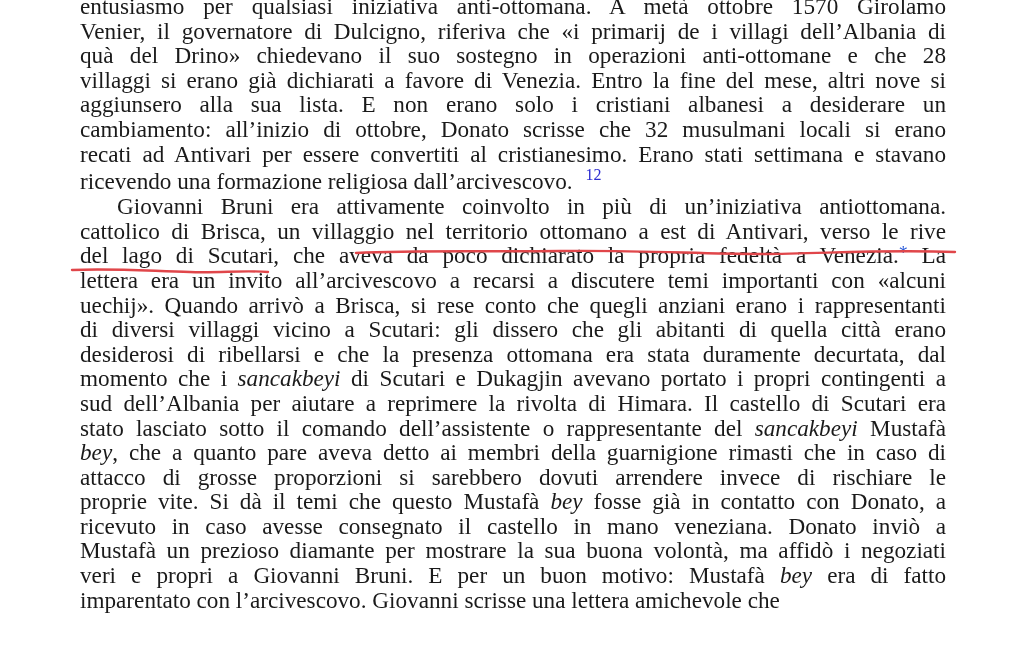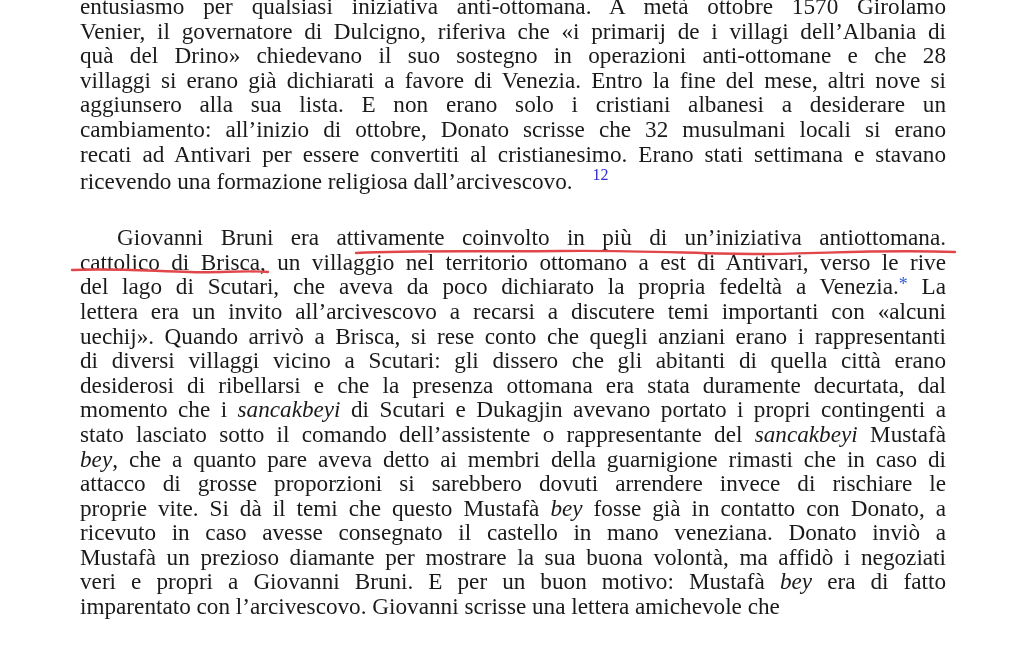--- a/index.html
+++ b/index.html
@@ -34,29 +34,28 @@
   .line.last {
     text-align-last: left;
   }
   .line.tall {
     height: 28px;
     line-height: 30px;
   }
   .line.indent {
     padding-left: 37px;
     width: calc(100% - 37px);
-    margin-top: 31px;
   }
   .seg { display: inline; }
   .it { font-style: italic; }
   .ref {
     color: #2b2bd0;
     font-size: 16px;
     vertical-align: 9px;
-    margin-left: 20px;
+    margin-left: 13px;
     line-height: 0;
   }
   .star {
     color: #2b5bd8;
     font-size: 18px;
     vertical-align: 4px;
     line-height: 0;
   }
   .ink {
     position: absolute;
@@ -80,20 +79,21 @@
       </div>
       <div>
         <span class="line indent"><span class="seg">Giovanni Bruni era attivamente coinvolto in più di un’iniziativa antiottomana.</span></span>
         <span class="line"><span class="seg">cattolico di Brisca, un villaggio nel territorio ottomano a est di Antivari, verso le rive</span></span>
         <span class="line"><span class="seg">del lago di Scutari, che aveva da poco dichiarato la propria fedeltà a Venezia.</span><span class="star">*</span><span class="seg"> La</span></span>
         <span class="line"><span class="seg">lettera era un invito all’arcivescovo a recarsi a discutere temi importanti con «alcuni</span></span>
         <span class="line"><span class="seg">uechij». Quando arrivò a Brisca, si rese conto che quegli anziani erano i rappresentanti</span></span>
         <span class="line"><span class="seg">di diversi villaggi vicino a Scutari: gli dissero che gli abitanti di quella città erano</span></span>
         <span class="line"><span class="seg">desiderosi di ribellarsi e che la presenza ottomana era stata duramente decurtata, dal</span></span>
         <span class="line"><span class="seg">momento che i </span><span class="seg it">sancakbeyi</span><span class="seg"> di Scutari e Dukagjin avevano portato i propri contingenti a</span></span>
+        <span class="line"><span class="seg">sud dell’Albania per aiutare a reprimere la rivolta di Himara. Il castello di Scutari era</span></span>
         <span class="line"><span class="seg">stato lasciato sotto il comando dell’assistente o rappresentante del </span><span class="seg it">sancakbeyi</span><span class="seg"> Mustafà</span></span>
         <span class="line"><span class="seg it">bey</span><span class="seg">, che a quanto pare aveva detto ai membri della guarnigione rimasti che in caso di</span></span>
         <span class="line"><span class="seg">attacco di grosse proporzioni si sarebbero dovuti arrendere invece di rischiare le</span></span>
         <span class="line"><span class="seg">proprie vite. Si dà il temi che questo Mustafà </span><span class="seg it">bey</span><span class="seg"> fosse già in contatto con Donato, a</span></span>
         <span class="line"><span class="seg">ricevuto in caso avesse consegnato il castello in mano veneziana. Donato inviò a</span></span>
         <span class="line"><span class="seg">Mustafà un prezioso diamante per mostrare la sua buona volontà, ma affidò i negoziati</span></span>
         <span class="line"><span class="seg">veri e propri a Giovanni Bruni. E per un buon motivo: Mustafà </span><span class="seg it">bey</span><span class="seg"> era di fatto</span></span>
         <span class="line last"><span class="seg">imparentato con l’arcivescovo. Giovanni scrisse una lettera amichevole che</span></span>
       </div>
     </div>

